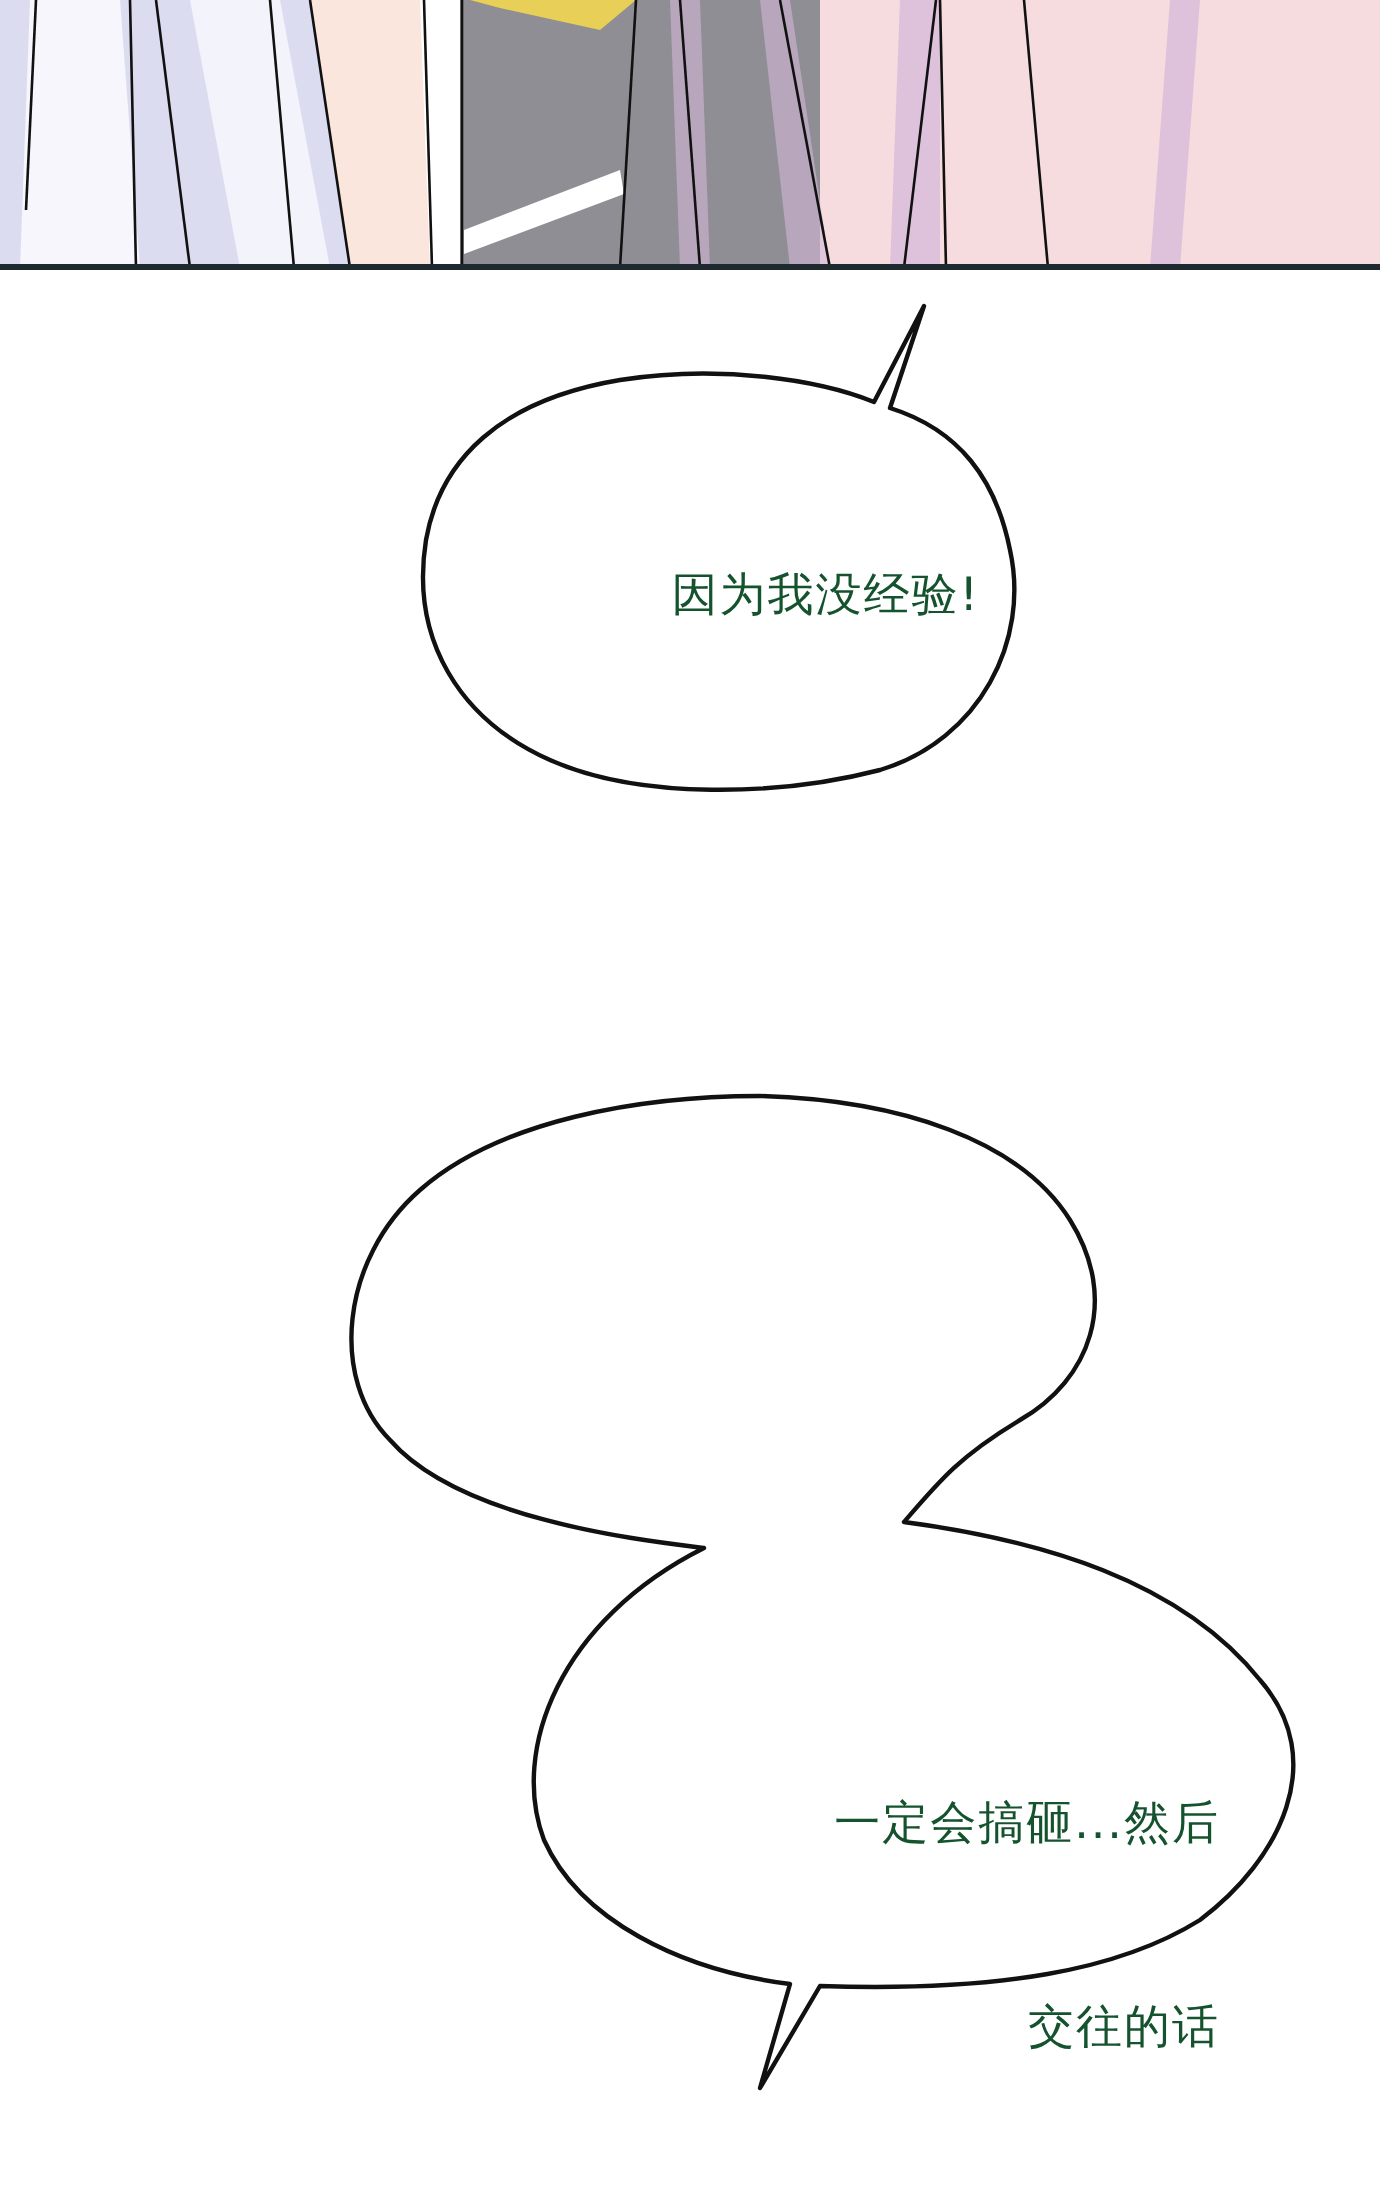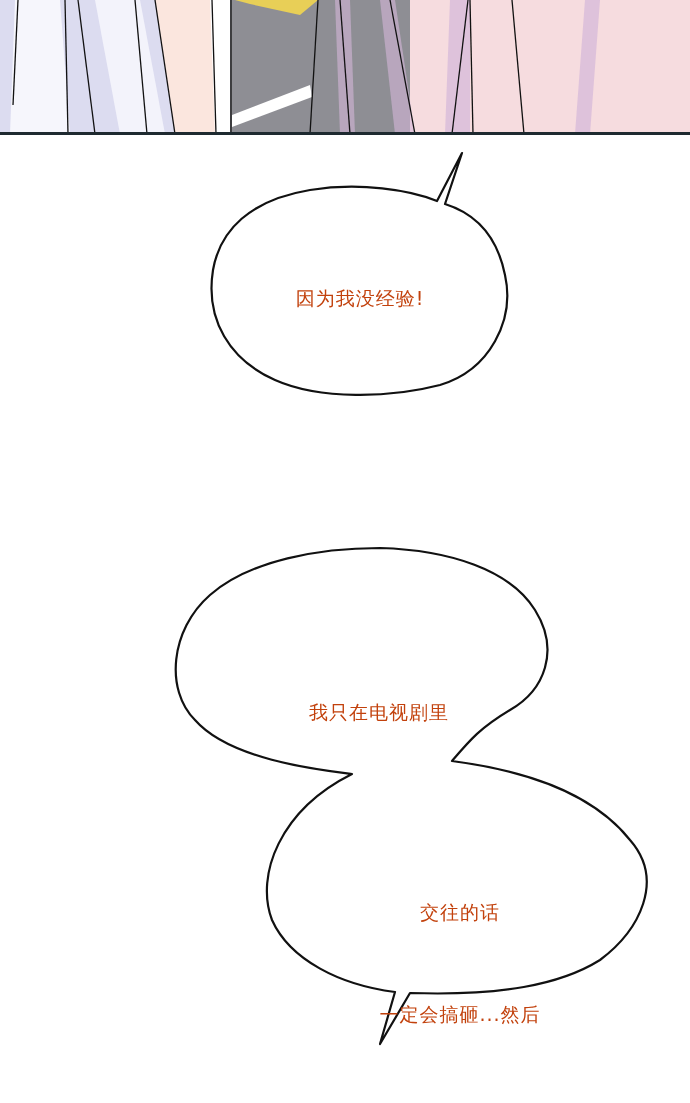--- a/index.html
+++ b/index.html
@@ -2,21 +2,21 @@
 <html><head>
   <meta charset="utf-8">
   <style>
     html, body { margin: 0; padding: 0; background: #ffffff; }
     body { width: 690px; height: 1103px; position: relative; overflow: hidden;
            font-family: "DejaVu Sans", sans-serif; }
     .panel { position: absolute; left: 0; top: 0; width: 690px; height: 134px; overflow: hidden; }
     .panel svg { display: block; }
     .border-line { position: absolute; left: 0; top: 132px; width: 690px; height: 3px; background: #1e2a30; }
     .bubbles { position: absolute; left: 0; top: 0; width: 690px; height: 1103px; }
-    .txt { position: absolute; color: #c2410c; text-align: center; font-size: 19px; line-height: 34px; letter-spacing: 1px; white-space: pre; }
+    .txt { position: absolute; color: #14532d; text-align: right; font-size: 23px; line-height: 34px; letter-spacing: 1px; white-space: pre; }
   </style>
 </head>
 <body>
 
 <div class="panel">
   <svg width="690" height="134" viewBox="0 0 690 134">
     <rect x="0" y="0" width="230" height="134" fill="#dcdcf0"></rect>
     <polygon points="15,0 60,0 70,134 10,134" fill="#f6f6fc"></polygon>
     <polygon points="95,0 140,0 165,134 120,134" fill="#f3f3fb"></polygon>
     <polygon points="155,0 230,0 230,134 175,134" fill="#fbe6de"></polygon>
@@ -51,20 +51,19 @@
 <svg class="bubbles" width="690" height="1103" viewBox="0 0 690 1103">
   <path d="M437,201 C410,190 360,182 310,190 C250,200 220,230 213,270 C205,320 230,360 275,380 C320,400 390,398 440,385 C490,370 515,320 505,275 C498,240 480,215 445,204 L462,153 Z" fill="#ffffff" stroke="#111" stroke-width="2.2" stroke-linejoin="round"></path>
   <path d="M352,774 C320,770 230,760 195,720 C165,690 170,630 210,595 C250,560 320,548 380,548 C450,550 510,570 535,610 C560,650 545,690 510,710 C480,728 470,740 452,761
            C520,770 590,790 630,840 C665,880 640,930 600,960 C560,985 500,996 410,993 L380,1044 L395,992
            C340,985 290,960 272,920 C255,875 280,810 352,774 Z" fill="#ffffff" stroke="#111" stroke-width="2.2" stroke-linejoin="round"></path>
 </svg>
 
 <div class="txt" style="left:230px; top:281px; width:260px;">因为我没经验!</div>
 
 <div class="txt" style="left:215px; top:627px; width:300px;">
-  <div style="padding-left:28px;">我只在电视剧里</div>
 </div>
 
 <div class="txt" style="left:310px; top:827px; width:300px;">
+  <div>一定会搞砸...然后</div>
   <div>交往的话</div>
-  <div>一定会搞砸...然后</div>
   <div>让对方失望...</div>
 </div>
 
 </body></html>

